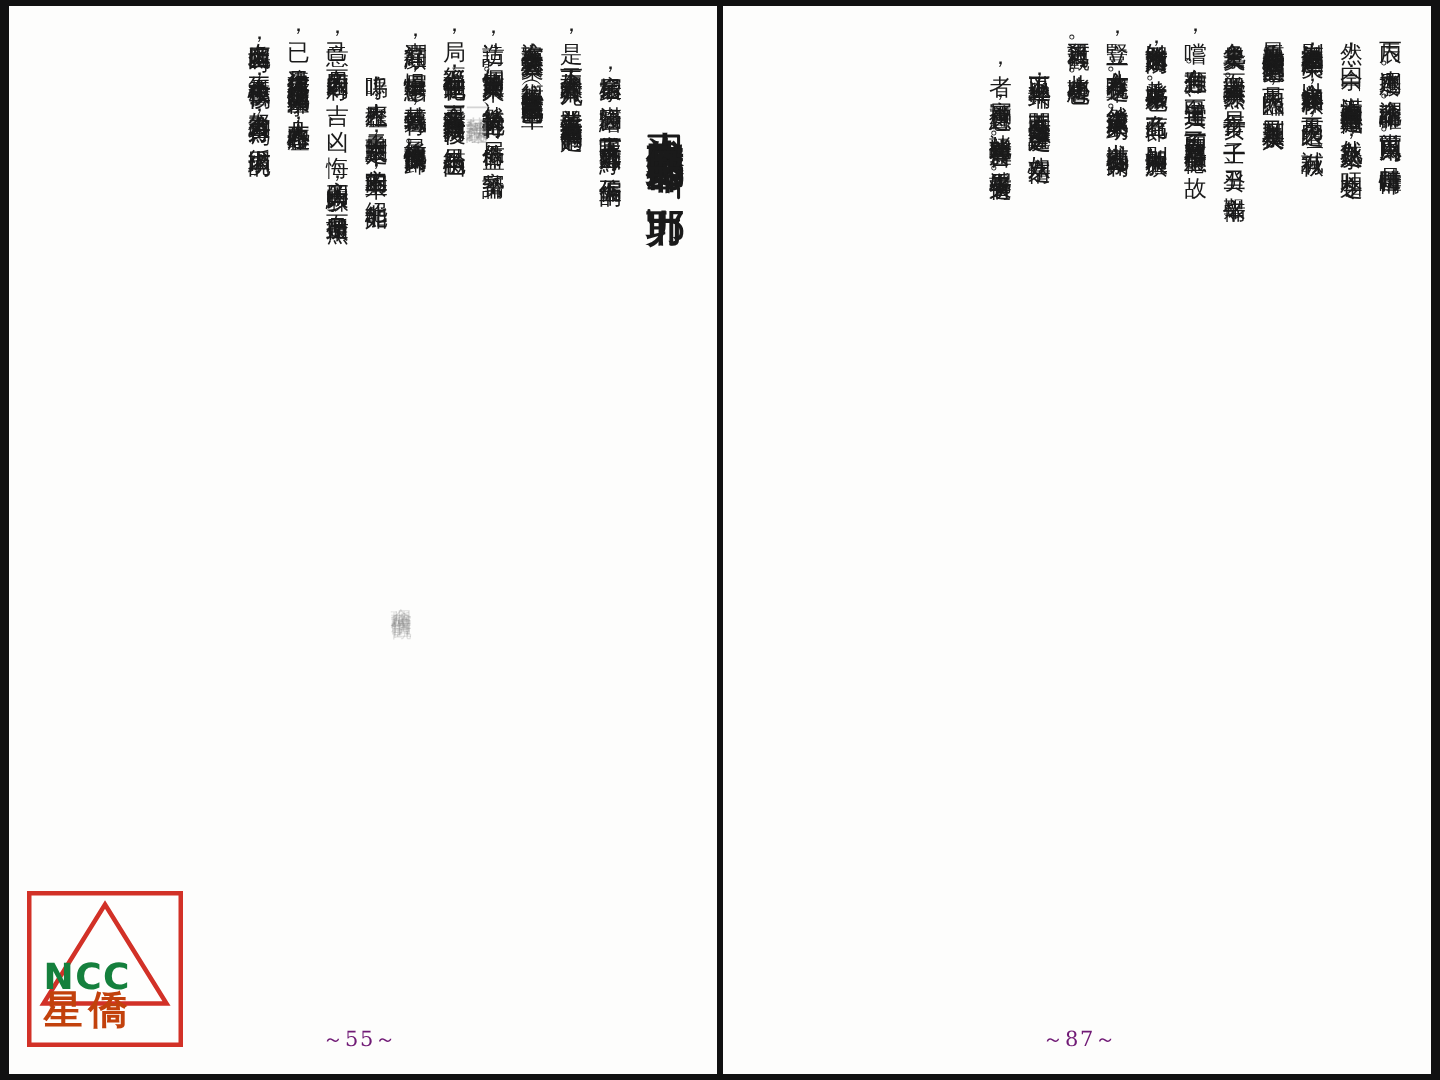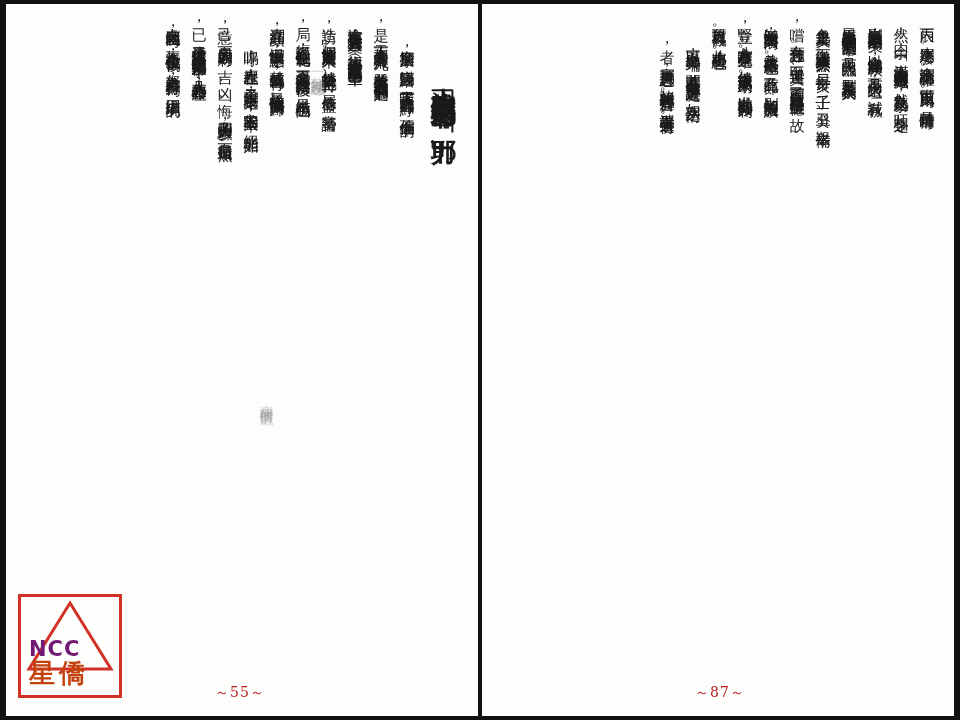--- a/index.html
+++ b/index.html
@@ -80,21 +80,21 @@
     padding-top: 52px;
   }
 
   .folio {
     position: absolute;
     bottom: 14px;
     width: 100%;
     left: 0;
     text-align: center;
     font-size: 14px;
-    color: #b91c1c;
+    color: #701a75;
     letter-spacing: 1px;
     font-family: "DejaVu Serif", "Liberation Serif", serif;
   }
 
   
   .ghost {
     position: absolute;
     left: 300px;
     top: 60px;
     writing-mode: vertical-rl;
@@ -127,23 +127,23 @@
     height: 104px;
     border: 3px solid #d23127;
     box-sizing: border-box;
     background: rgba(255,255,255,0.35);
   }
   .stamp svg { position: absolute; left: 0; top: 0; }
   .stamp .ncc {
     position: absolute;
     left: 8px;
     top: 40px;
-    font-size: 21px;
+    font-size: 24px;
     font-weight: bold;
-    color: #701a75;
+    color: #15803d;
     letter-spacing: 1px;
     font-family: "DejaVu Sans", "Liberation Sans", sans-serif;
   }
   .stamp .cn {
     position: absolute;
     left: 8px;
     bottom: 4px;
     font-size: 26px;
     font-weight: bold;
     color: #c2410c;

